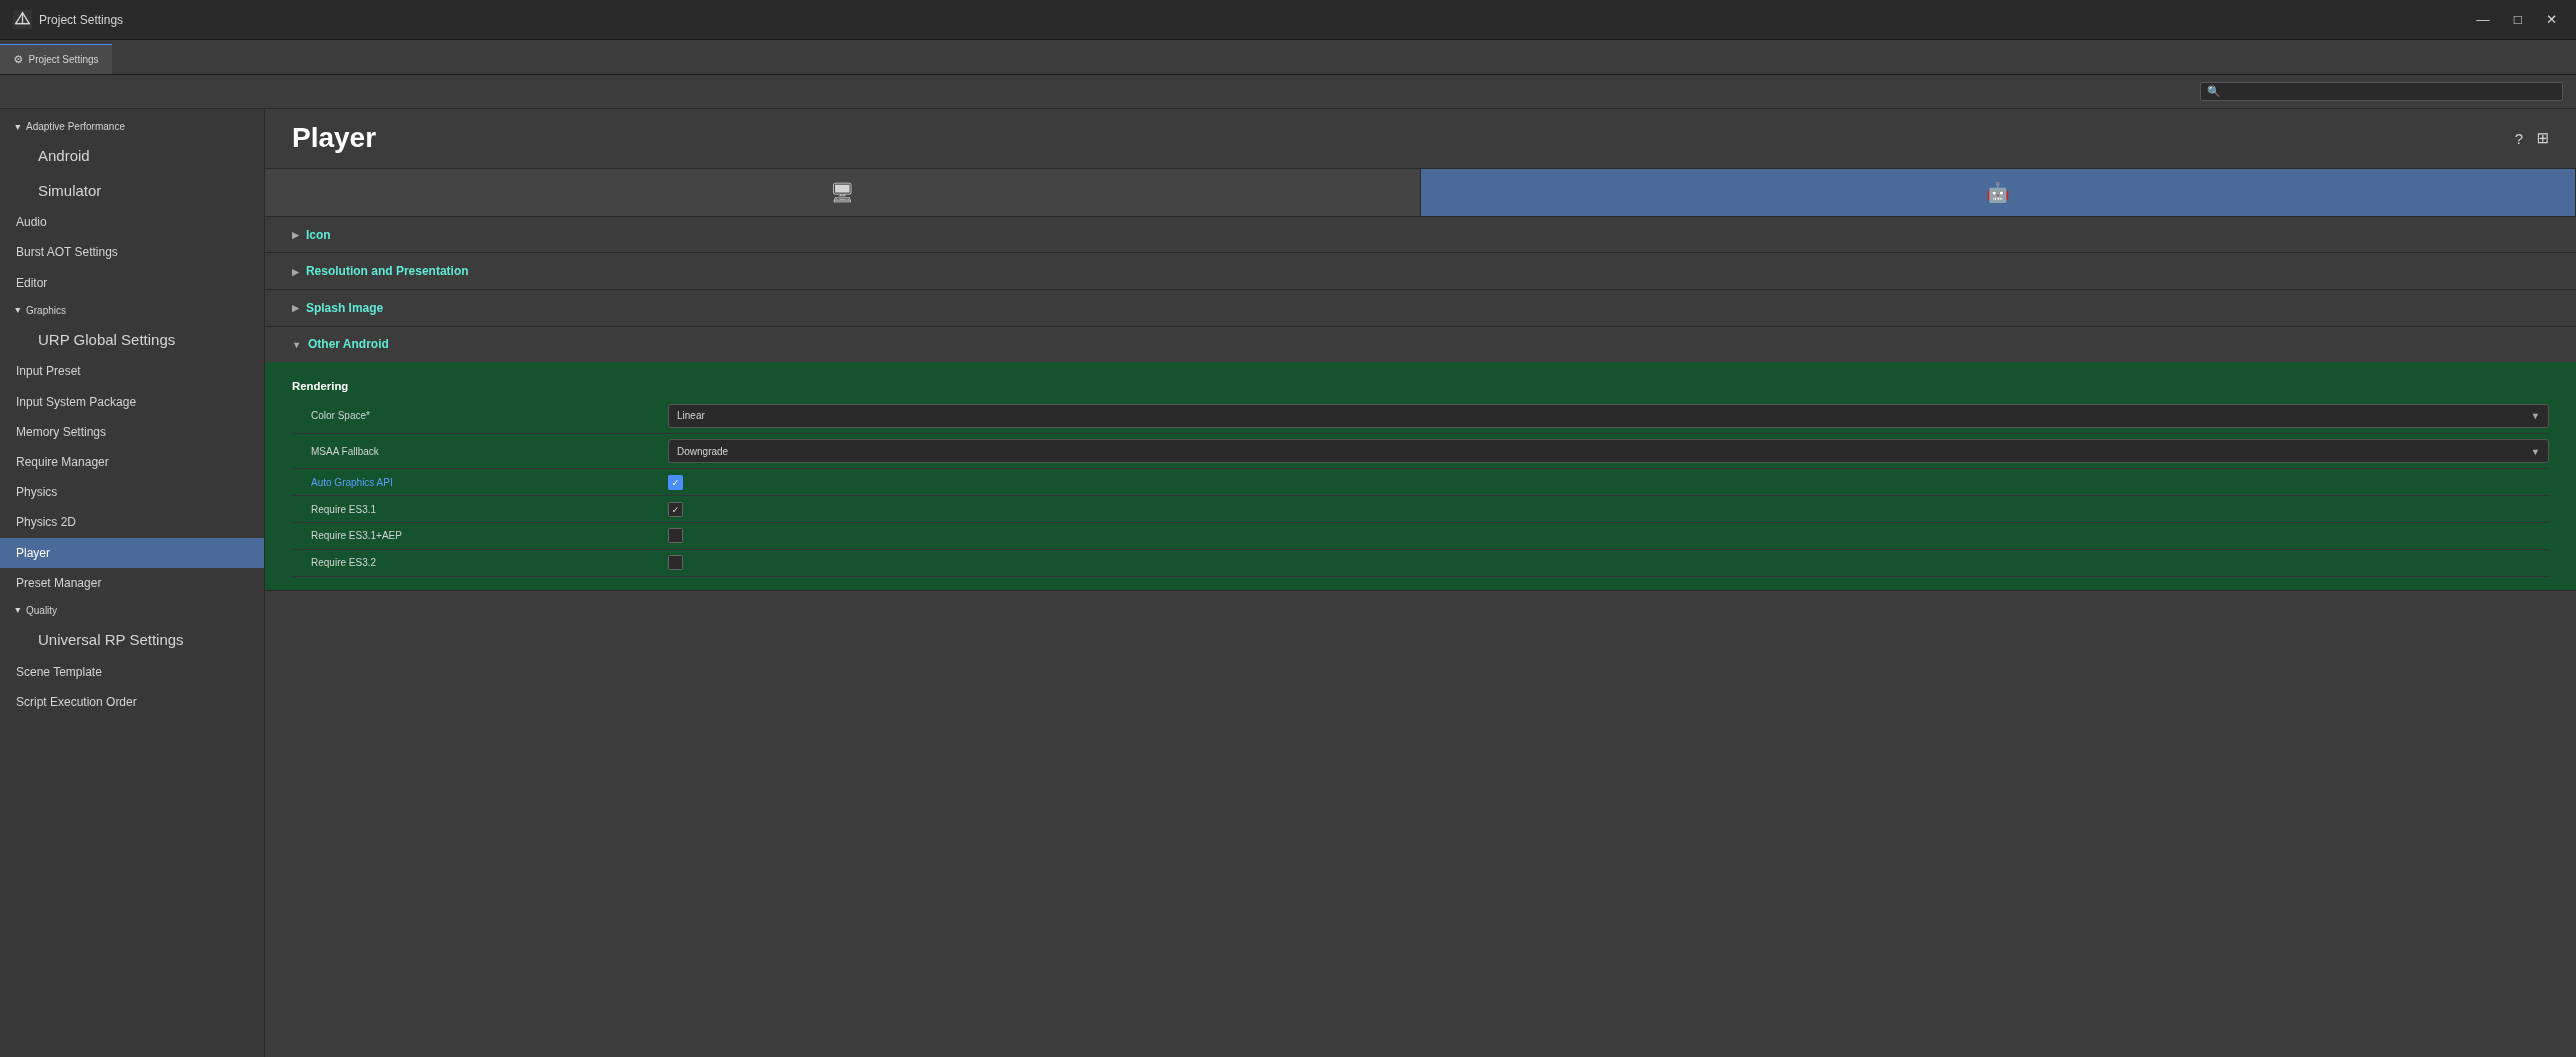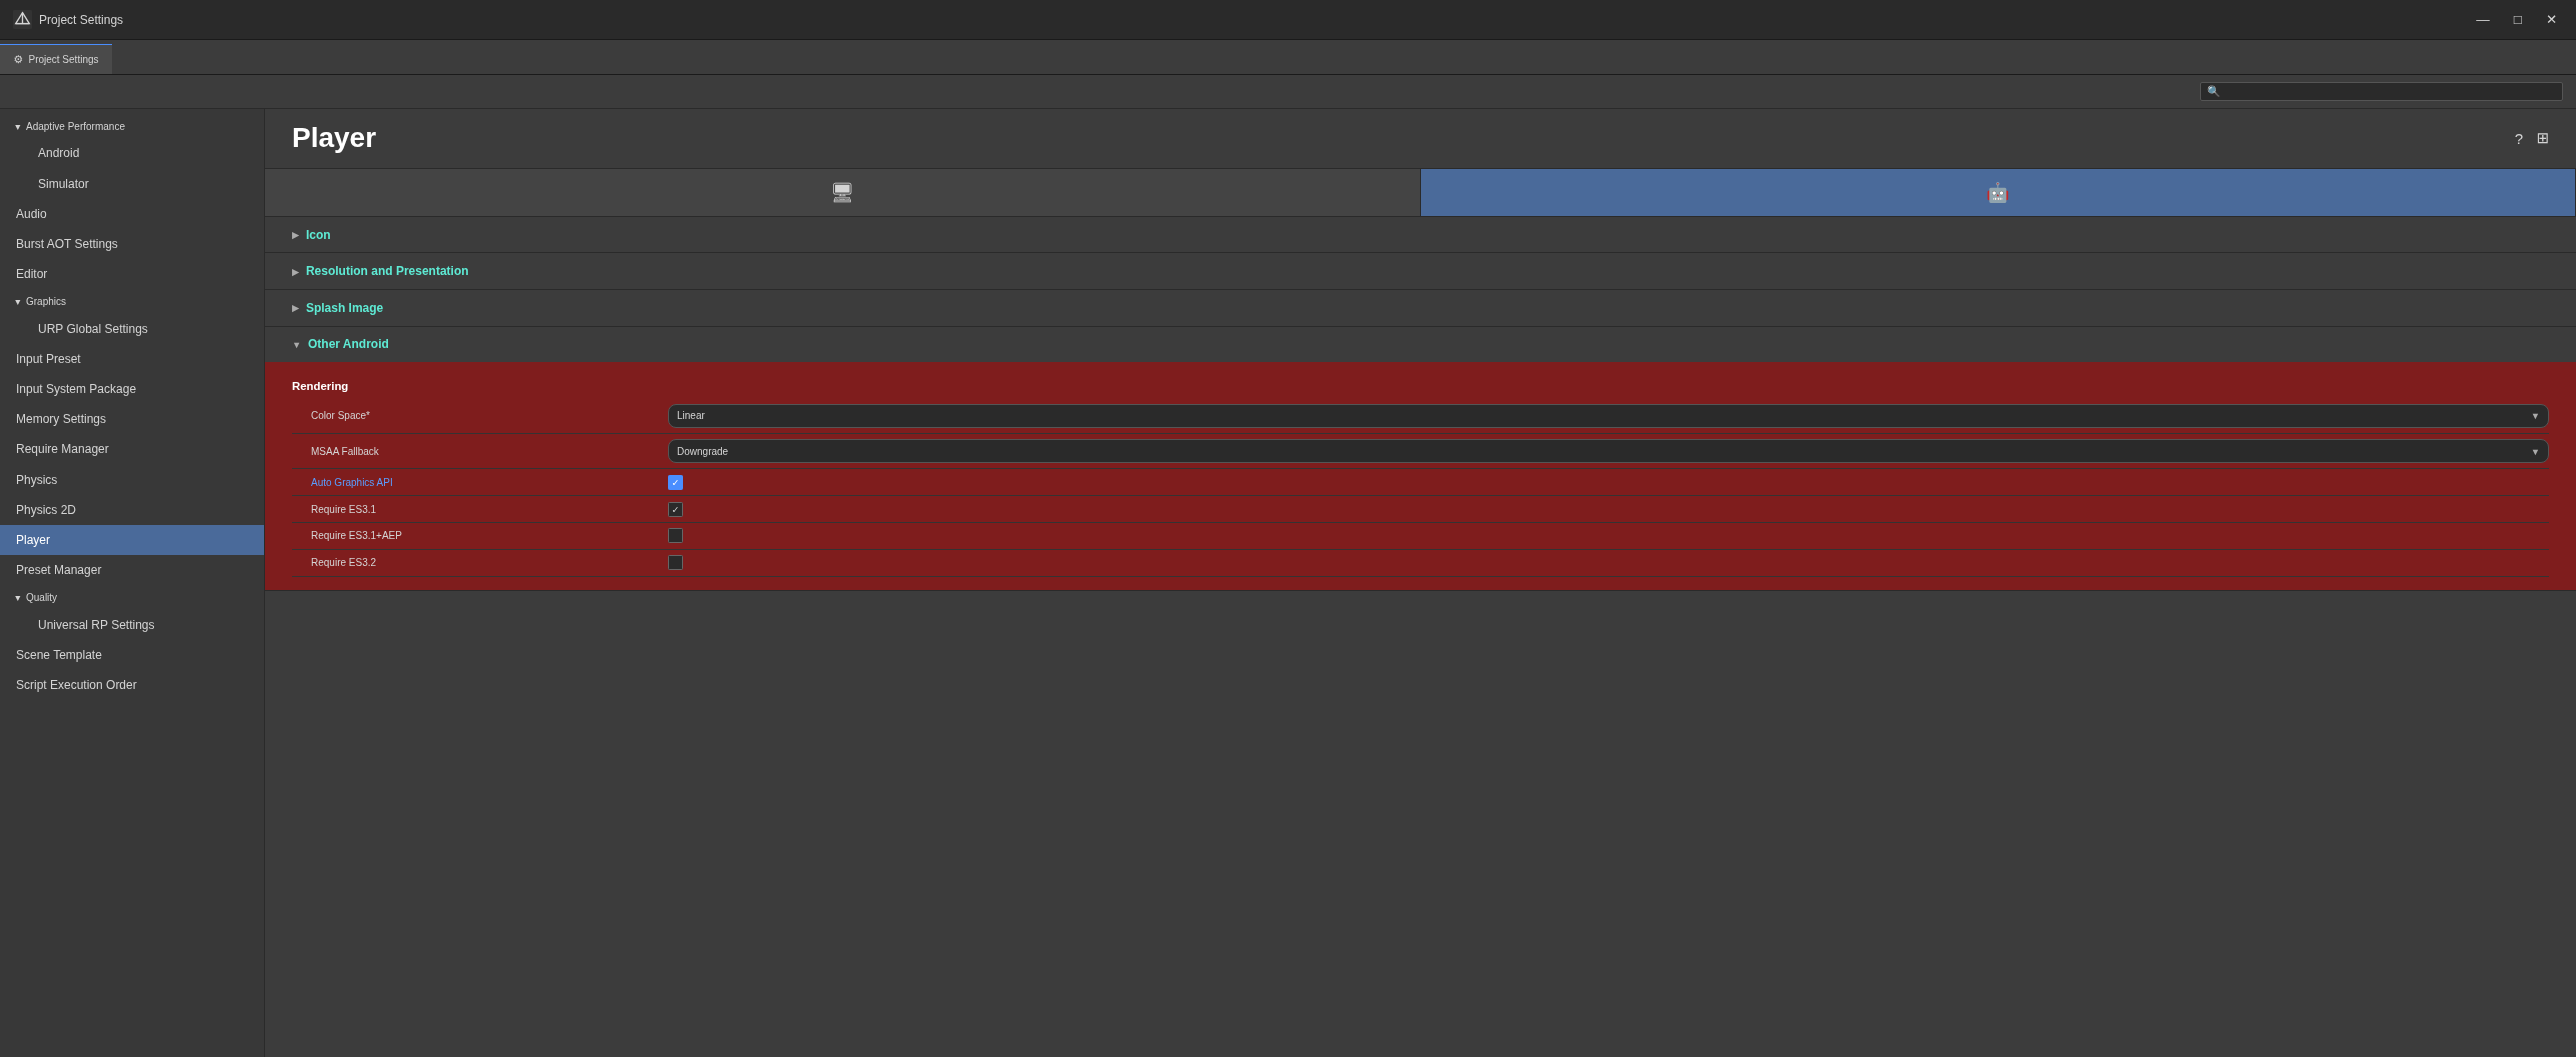--- a/index.html
+++ b/index.html
@@ -122,21 +122,21 @@
       padding: 6.7px 13.4px 6.7px 16px;
       cursor: pointer;
       display: flex;
       align-items: center;
       gap: 4px;
       font-size: 12px;
       color: #d4d4d4;
       line-height: 1.4;
     }
     .sidebar-item.active { background: #4a6a9a; color: #fff; }
-    .sidebar-item.child { padding-left: 38px; font-size: 12px; align-items: flex-end; }
+    .sidebar-item.child { padding-left: 38px; font-size: 15px; align-items: flex-end; }
     .sidebar-section-header {
       display: flex;
       align-items: center;
       gap: 4px;
       padding: 6.7px 13.4px;
       cursor: pointer;
       font-size: 10px;
       color: #d4d4d4;
     }
 
@@ -222,21 +222,21 @@
       color: #5eead4;
     }
     .section-arrow {
       font-size: 9.4px;
       color: #aaa;
     }
 
     
     .section-content {
       padding: 6.7px 27px 13.4px 27px;
-      background: #7f1d1d;
+      background: #14532d;
     }
 
     
     .sub-section-title {
       font-size: 11.4px;
       font-weight: bold;
       color: #ffffff;
       margin: 10.8px 0 6.7px 0;
     }
 
@@ -268,21 +268,21 @@
       width: 100%;
       background: #2a2a2a;
       border: 0.7px solid #555;
       color: #d4d4d4;
       padding: 5.4px 8px;
       font-size: 10px;
       cursor: pointer;
       display: flex;
       align-items: center;
       justify-content: space-between;
-      border-radius: 8px;
+      border-radius: 3px;
     }
     .dropdown-arrow { color: #aaa; font-size: 9.4px; }
 
     
     .checkbox-wrap {
       display: flex;
       align-items: center;
     }
     .checkbox {
       width: 15px;

